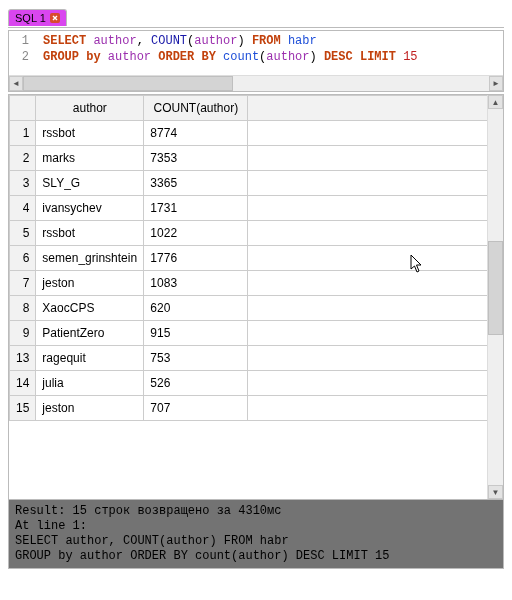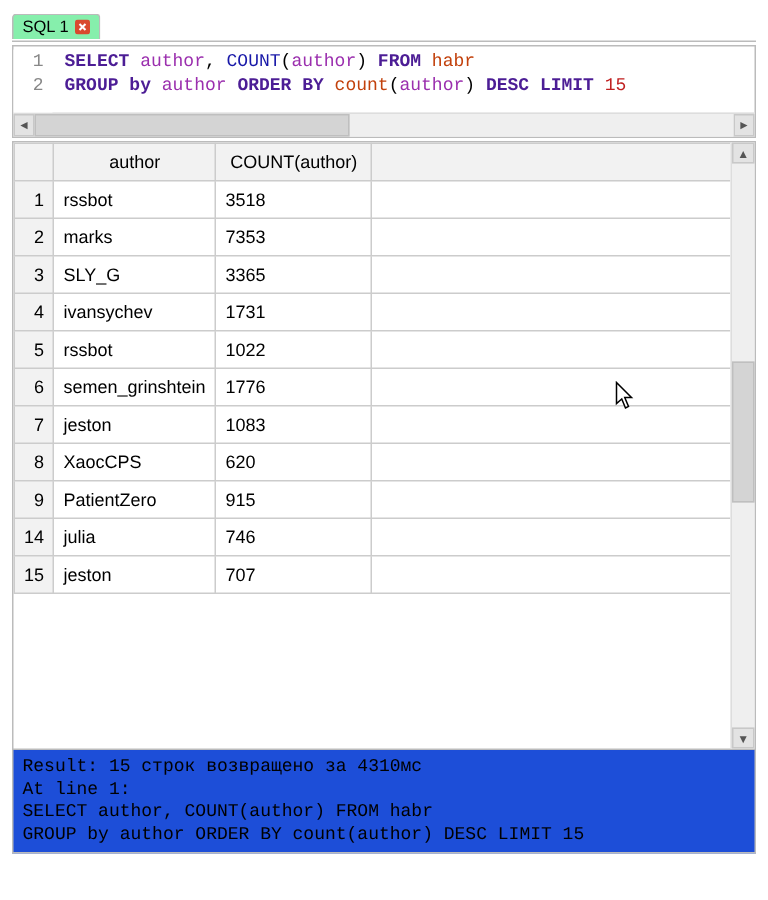--- a/index.html
+++ b/index.html
@@ -21,21 +21,21 @@
     border-bottom: 1px solid #bbb;
     margin-bottom: 2px;
   }
   .tab {
     display: flex;
     align-items: center;
     gap: 4px;
     padding: 2px 6px;
     border: 1px solid #bbb;
     border-bottom: none;
-    background: #86efac;
+    background: #d946ef;
     font-size: 11px;
     border-top-left-radius: 3px;
     border-top-right-radius: 3px;
   }
   .close-icon svg { display: block; }
   .editor-pane {
     border: 1px solid #bbb;
     background: #fff;
     margin-bottom: 2px;
   }
@@ -49,24 +49,24 @@
   .gutter {
     width: 26px;
     text-align: right;
     color: #888;
     padding-right: 6px;
     background: #fff;
     user-select: none;
   }
   .gutter div, .code div { line-height: 16px; height: 16px; }
   .code { flex: 1; padding-left: 8px; white-space: pre; }
-  .kw { color: #4c1d95; font-weight: bold; text-align: center; }  
+  .kw { color: #c2410c; font-weight: bold; text-align: center; }  
   .fn { color: #1818a8; }                      
   .id1 { color: #9b2fae; }                     
-  .id2 { color: #c2410c; }                     
+  .id2 { color: #1d4ed8; }                     
   .num { color: #c02020; }
   .hscroll {
     height: 16px;
     border-top: 1px solid #ddd;
     display: flex;
     align-items: stretch;
     background: #efefef;
   }
   .hscroll .arrow {
     width: 14px;
@@ -145,21 +145,21 @@
     border: 1px solid #bfbfbf;
   }
   .status-pane {
     border: 1px solid #bbb;
     border-top: none;
     padding: 4px 6px;
     font-family: Consolas, "Courier New", monospace;
     font-size: 12px;
     line-height: 15px;
     color: #000;
-    background: #1d4ed8;
+    background: #737373;
     white-space: pre;
   }
   .cursor {
     position: absolute;
     pointer-events: none;
   }
 </style>
 </head>
 <body>
 
@@ -200,21 +200,21 @@
           <th class="corner"></th>
           <th class="col-a">author</th>
           <th class="col-b">COUNT(author)</th>
           <th class="col-rest"></th>
         </tr>
       </thead>
       <tbody id="results-body">
           <tr>
             <td class="rownum">1</td>
             <td>rssbot</td>
-            <td>3518</td>
+            <td>8774</td>
             <td class="rest"></td>
           </tr>
           <tr>
             <td class="rownum">2</td>
             <td>marks</td>
             <td>7353</td>
             <td class="rest"></td>
           </tr>
           <tr>
             <td class="rownum">3</td>
@@ -252,23 +252,29 @@
             <td>620</td>
             <td class="rest"></td>
           </tr>
           <tr>
             <td class="rownum">9</td>
             <td>PatientZero</td>
             <td>915</td>
             <td class="rest"></td>
           </tr>
           <tr>
+            <td class="rownum">13</td>
+            <td>ragequit</td>
+            <td>753</td>
+            <td class="rest"></td>
+          </tr>
+          <tr>
             <td class="rownum">14</td>
             <td>julia</td>
-            <td>746</td>
+            <td>526</td>
             <td class="rest"></td>
           </tr>
           <tr>
             <td class="rownum">15</td>
             <td>jeston</td>
             <td>707</td>
             <td class="rest"></td>
           </tr>
         </tbody>
     </table>

